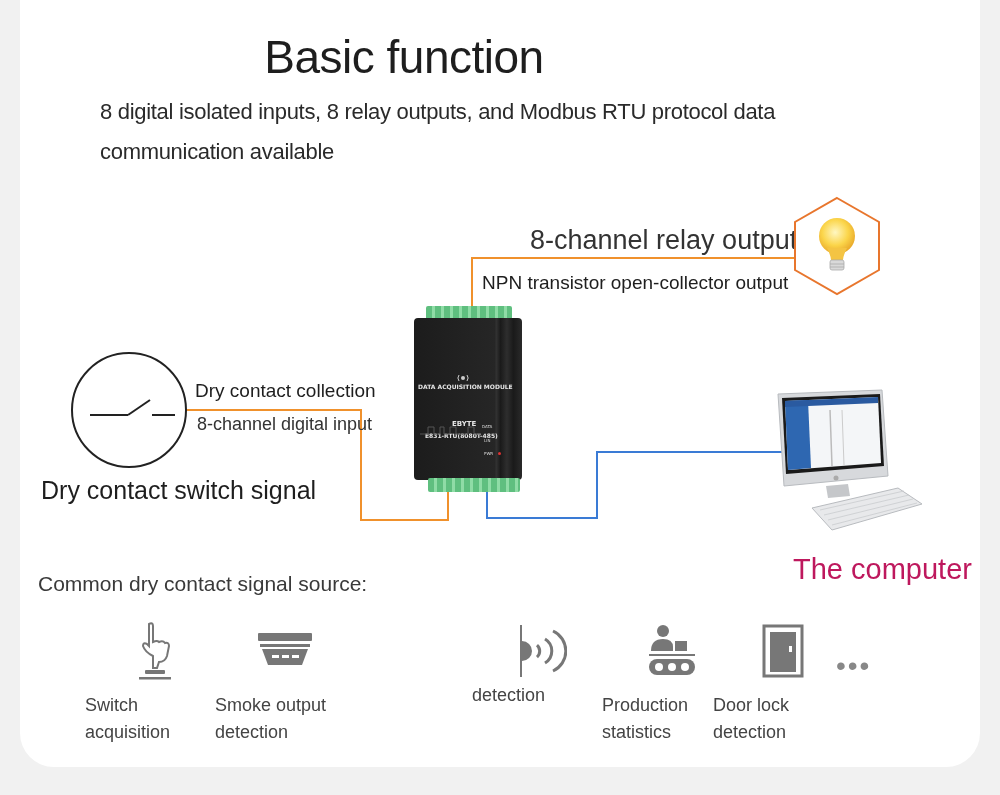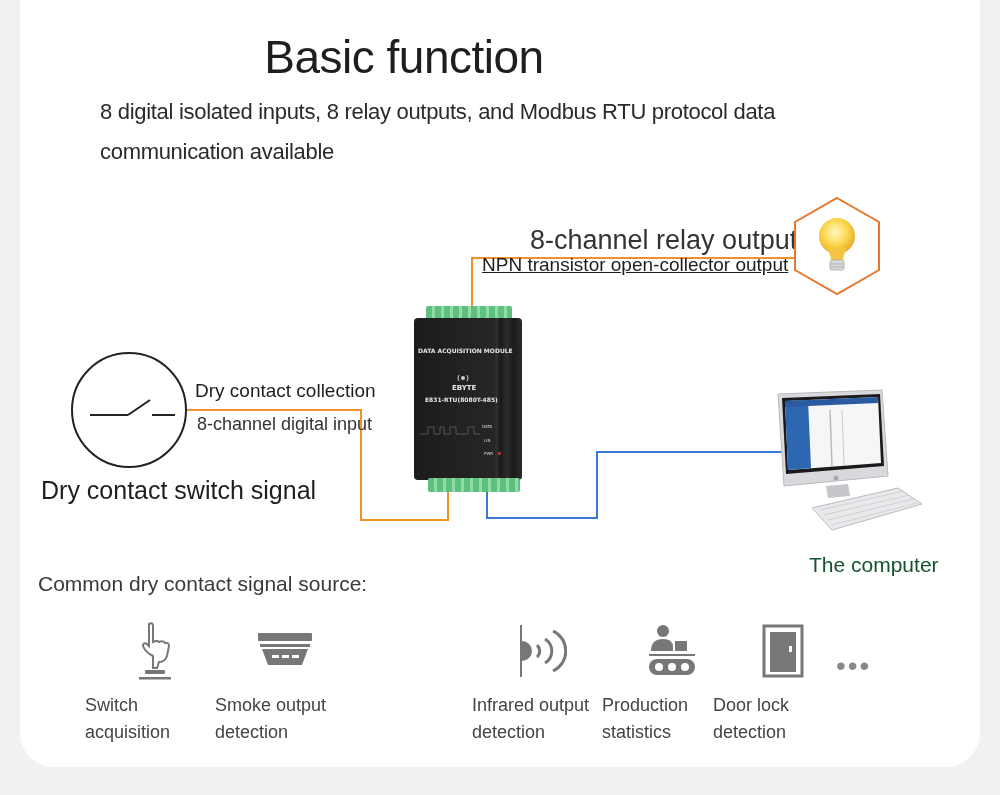--- a/index.html
+++ b/index.html
@@ -22,44 +22,44 @@
       letter-spacing: -0.5px;
     }
     .subtitle {
       position: absolute; left: 100px; width: 800px; top: 92px;
       text-align: left; font-size: 22px; line-height: 40px; color: #2a2a2a;
       letter-spacing: -0.3px;
     }
     svg.wires { position: absolute; left: 0; top: 0; width: 1000px; height: 795px; }
     .lbl { position: absolute; white-space: nowrap; color: #2a2a2a; }
     .lbl-relay { left: 530px; top: 225px; font-size: 27px; color: #333; }
-    .lbl-npn { left: 482px; top: 254px; font-size: 19px; color: #1e1e1e; text-decoration: underline; }
+    .lbl-npn { left: 482px; top: 272px; font-size: 19px; color: #1e1e1e; }
     .lbl-dry-coll { left: 195px; top: 380px; font-size: 19px; color: #1e1e1e; }
     .lbl-dig-in { left: 197px; top: 414px; font-size: 18px; color: #333; }
     .lbl-dry-sw { left: 41px; top: 476px; font-size: 25px; color: #1e1e1e; }
-    .lbl-computer { left: 793px; top: 553px; font-size: 21px; color: #14532d; margin-left: 16px; }
+    .lbl-computer { left: 793px; top: 553px; font-size: 29px; color: #be185d; }
     .lbl-common { left: 38px; top: 572px; font-size: 21px; color: #3a3a3a; }
 
     
     .device {
       position: absolute; left: 414px; top: 318px; width: 108px; height: 162px;
       background: linear-gradient(90deg, #1c1c1c 0%, #262626 75%, #333 76%, #1a1a1a 80%, #2e2e2e 86%, #1a1a1a 92%, #2a2a2a 100%);
       border-radius: 4px;
     }
     .term-top {
       position: absolute; left: 426px; top: 306px; width: 86px; height: 14px;
       background: repeating-linear-gradient(90deg, #5fbf7f 0 6px, #8fdca6 6px 9px);
       border-radius: 2px;
     }
     .term-bot {
       position: absolute; left: 428px; top: 478px; width: 92px; height: 14px;
       background: repeating-linear-gradient(90deg, #5fbf7f 0 6px, #8fdca6 6px 9px);
       border-radius: 2px;
     }
-    .dev-txt { position: absolute; color: #e6e6e6; font-family: "DejaVu Sans", sans-serif; font-weight: bold; white-space: nowrap; }
+    .dev-txt { position: absolute; color: #e6e6e6; font-family: "DejaVu Sans", sans-serif; font-weight: bold; white-space: nowrap; margin-top: 36px; }
     .dev-model-name { left: 418px; top: 347px; font-size: 6px; }
     .dev-brand { left: 452px; top: 384px; font-size: 7px; }
     .dev-model { left: 425px; top: 396px; font-size: 6px; }
     .dev-led { position: absolute; font-size: 4px; color: #ddd; font-family: "DejaVu Sans", sans-serif; }
 
     
     .bulb-wrap { position: absolute; left: 793px; top: 196px; width: 88px; height: 100px; }
 
     
     .computer { position: absolute; left: 770px; top: 388px; width: 160px; height: 150px; }
@@ -195,21 +195,20 @@
   <div class="src" style="left:372px">
     <div class="ic">
       <svg width="50" height="60" viewBox="0 0 50 60">
         <line x1="4" y1="4" x2="4" y2="56" stroke="#777" stroke-width="2"></line>
         <path d="M5 20 A10 10 0 0 1 5 40 Z" fill="#777"></path>
         <path d="M20 24 A8 8 0 0 1 20 36" fill="none" stroke="#777" stroke-width="3"></path>
         <path d="M28 18 A14 14 0 0 1 28 42" fill="none" stroke="#777" stroke-width="3"></path>
         <path d="M36 10 A22 22 0 0 1 36 50" fill="none" stroke="#777" stroke-width="3"></path>
       </svg>
     </div>
-    <div class="t">Infrared output</div>
     <div class="t" style="margin-top:0">detection</div>
   </div>
   <div class="src" style="left:502px">
     <div class="ic">
       <svg width="50" height="56" viewBox="0 0 50 56">
         <circle cx="16" cy="8" r="6" fill="#777"></circle>
         <path d="M4 28 Q4 16 16 16 Q26 16 26 24 L26 28 Z" fill="#777"></path>
         <rect x="28" y="18" width="12" height="10" fill="#777"></rect>
         <rect x="2" y="31" width="46" height="2" fill="#777"></rect>
         <rect x="2" y="36" width="46" height="16" rx="8" fill="#777"></rect>

